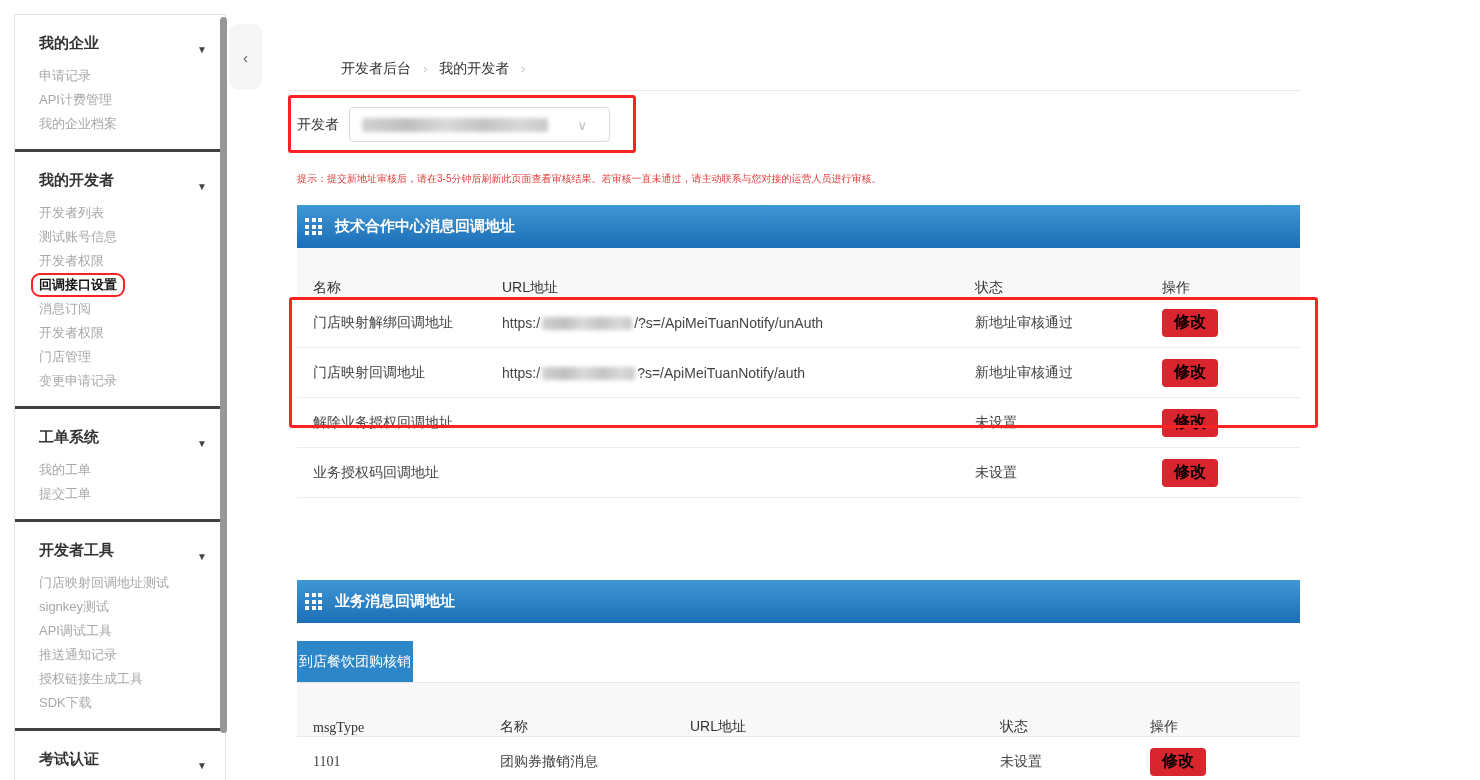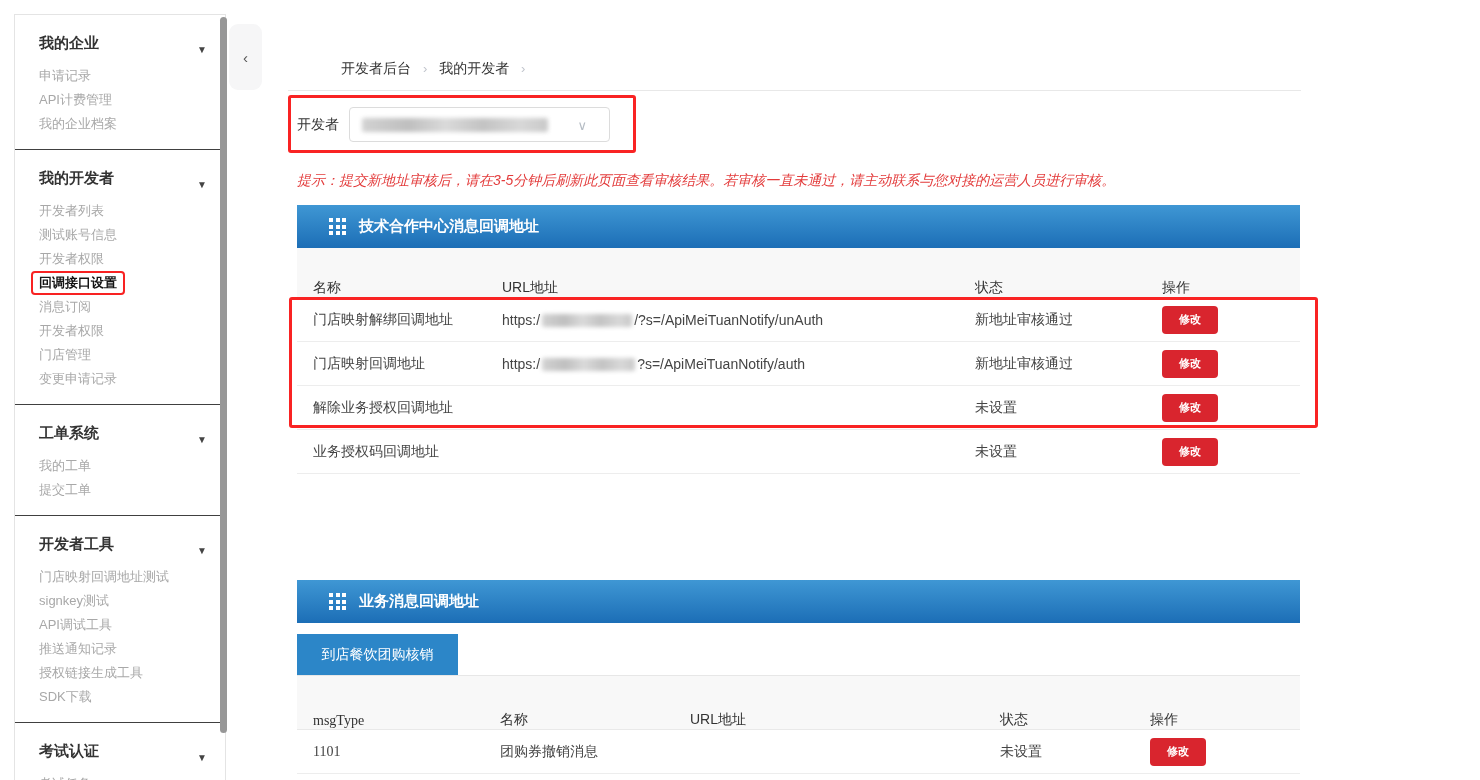--- a/index.html
+++ b/index.html
@@ -3,28 +3,28 @@
 <meta charset="utf-8">
 <style>
   * { margin:0; padding:0; box-sizing:border-box; }
   html,body { width:1480px; height:780px; overflow:hidden; background:#fff;
     font-family:"Liberation Sans","DejaVu Sans",sans-serif; color:#333; }
   .abs { position:absolute; }
 
   
   #sidebar { left:14px; top:14px; width:212px; height:790px; background:#fff;
     border:1px solid #e4e4e4; }
-  .side-group { padding:16px 0 13px 24px; border-bottom:1px solid #404040; position:relative; }
+  .side-group { padding:16px 0 13px 24px; border-bottom:3px solid #404040; position:relative; }
   .side-group:last-child { border-bottom:none; }
   .group-title { font-size:15px; font-weight:700; color:#333; height:24px; line-height:24px;
     margin-bottom:9px; position:relative; padding-right:36px; cursor:pointer; }
   .caret { position:absolute; right:18px; top:7px; font-size:10px; color:#444; }
   .side-item { font-size:13px; color:#a8a8a8; height:24px; line-height:24px; cursor:pointer; }
   .side-item.active { color:#141414; font-weight:700; }
-  .active-box { display:inline-block; border:2px solid #f82222; border-radius:4px;
+  .active-box { display:inline-block; border:2px solid #f82222; border-radius:9px;
     padding:0 6px; margin-left:-8px; line-height:20px; }
   #side-scrollbar { left:220px; top:17px; width:7px; height:716px; background:#979797;
     border-radius:4px; }
   #collapse-handle { left:229px; top:24px; width:33px; height:66px; background:#f6f6f7;
     border-radius:9px; display:flex; align-items:center; justify-content:center;
     color:#555; font-size:15px; cursor:pointer; }
 
   
   #breadcrumb { left:297px; top:60px; font-size:14px; color:#333;margin-left:44px; }
   #breadcrumb .sep { color:#c0c4cc; margin:0 8px; font-size:13px; }
@@ -33,56 +33,56 @@
 
   #dev-label { left:297px; top:116px; font-size:14px; color:#333; }
   #dev-select { left:349px; top:107px; width:261px; height:35px; border:1px solid #dcdcdc;
     border-radius:4px; background:#fff; display:flex; align-items:center; cursor:pointer; }
   #dev-select .chev { position:absolute; right:22px; top:10px; color:#b5bcc4; font-size:13px; }
   .blur-chip { display:inline-block; height:13px; border-radius:2px;
     background:linear-gradient(90deg,#d2d2d2,#bfbfbf 25%,#dadada 45%,#c3c3c3 65%,#d8d8d8 85%,#c9c9c9);
     filter:blur(2.2px); vertical-align:middle; }
   #dev-select .blur-chip { width:186px; margin-left:12px; height:14px; }
 
-  #hint { left:297px; top:172px; font-size:14px; color:#e33b3b;font-style:italic; }
+  #hint { left:297px; top:172px; font-size:10px; color:#e33b3b; }
 
   .section { width:1003px; }
   #section-tech { left:297px; top:205px; }
   #section-biz  { left:297px; top:580px; }
   .sec-bar { height:43px; background:linear-gradient(180deg,#3f97d4,#1c6eb6);
-    display:flex; align-items:center; padding-left:32px; }
+    display:flex; align-items:center; padding-left:8px; }
   .grid-icon { width:18px; height:17px; display:grid; grid-template-columns:repeat(3,4px);
     grid-template-rows:repeat(3,4px); gap:2.5px; margin-right:12px; }
   .grid-icon span { background:#fff; }
   .sec-title { color:#fff; font-size:15px; font-weight:700; }
 
   .thead { background:#f8f8f8; display:flex; align-items:flex-end; font-size:14px; color:#333; }
   #section-tech .thead { height:50px; border-bottom:1px solid #e9e9e9; }
   #section-biz  .thead { height:55px; border-top:1px solid #e7e7e7; border-bottom:1px solid #e9e9e9; }
-  .trow { display:flex; align-items:center; font-size:14px; color:#444; height:44px;
+  .trow { display:flex; align-items:center; font-size:14px; color:#444; height:50px;
     border-bottom:1px solid #ededed; background:#fff; }
   
   .c-name  { width:205px; padding-left:16px; }
   .c-url   { width:473px; }
   .c-status{ width:187px; }
   .c-act   { width:138px; }
   
   .b-msg   { width:203px; padding-left:16px;font-family:Liberation Serif, serif; }
   .b-name  { width:190px; }
   .b-url   { width:310px; }
   .b-status{ width:150px; }
   .b-act   { width:150px; }
   .url-chip1 { width:90px; margin:0 2px; }
   .url-chip2 { width:93px; margin:0 2px; }
 
-  .btn-edit { width:56px; height:28px; background:#d9252e; color:#ffffff; border:none;
-    border-radius:4px; font-size:11px; font-weight:700; cursor:pointer;
+  .btn-edit { width:56px; height:28px; background:#d9252e; color:#000000; border:none;
+    border-radius:4px; font-size:16px; font-weight:700; cursor:pointer;
     font-family:inherit; }
 
-  #biz-tab { width:161px; height:41px; margin-top:11px; background:#2c86c8; color:#fff;
+  #biz-tab { width:116px; height:41px; margin-top:18px; background:#2c86c8; color:#fff;
     font-size:14px; display:flex; align-items:center; justify-content:center; cursor:pointer; }
 
   
   .annotation { position:absolute; border:3px solid #f92323; border-radius:3px;
     pointer-events:none; }
   #anno-select { left:288px; top:95px; width:348px; height:58px; }
   #anno-rows   { left:289px; top:297px; width:1029px; height:131px; }
 </style>
 </head>
 <body>

